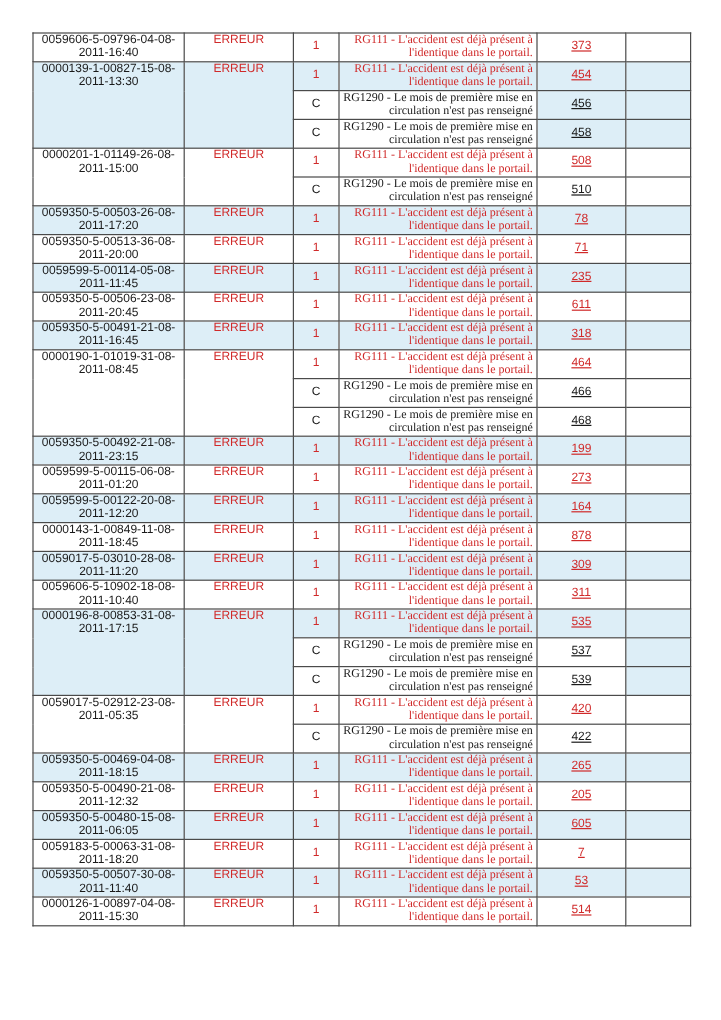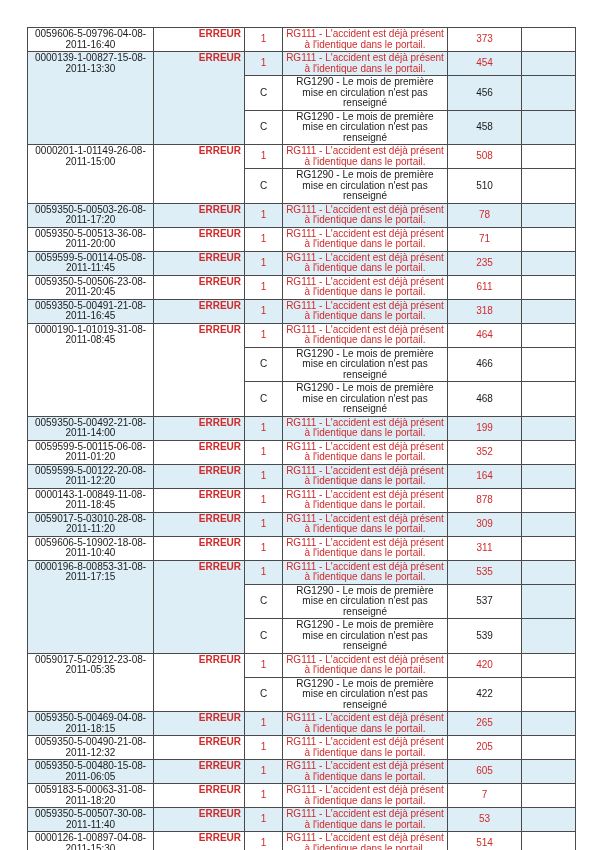--- a/index.html
+++ b/index.html
@@ -32,35 +32,37 @@
     padding: 1px 3px;
     overflow: hidden;
     background: #ffffff;
   }
   td.id-cell {
     text-align: center;
     vertical-align: top;
     word-wrap: break-word;
   }
   td.status-cell {
-    text-align: right;
+    text-align: center;
     vertical-align: top;
-    font-weight: bold;
+    font-weight: normal;
   }
   td.code-cell {
     text-align: center;
     vertical-align: middle;
   }
   td.msg-cell {
-    text-align: center;
+    text-align: right;
     vertical-align: middle;
+    font-family: Liberation Serif, serif;
   }
   td.val-cell {
     text-align: center;
     vertical-align: middle;
+    text-decoration: underline;
   }
   td.empty-cell { }
   .shaded { background: #ddeef7 !important; }
   .err-text { color: #d02a2a; }
 </style>
 </head>
 <body>
 
 <div class="page">
   <table class="report">
@@ -198,37 +200,37 @@
         </tr>
         <tr>
           <td class="code-cell">C</td>
           <td class="msg-cell">RG1290 - Le mois de première mise en circulation n'est pas renseigné</td>
           <td class="val-cell">468</td>
           <td class="empty-cell"></td>
         </tr>
         <tr>
           <td class="id-cell shaded" rowspan="1">
             <div>0059350-5-00492-21-08-</div>
-            <div>2011-14:00</div>
+            <div>2011-23:15</div>
           </td>
           <td class="status-cell err-text shaded" rowspan="1">ERREUR</td>
           <td class="code-cell err-text shaded">1</td>
           <td class="msg-cell err-text shaded">RG111 - L'accident est déjà présent à l'identique dans le portail.</td>
           <td class="val-cell err-text shaded">199</td>
           <td class="empty-cell shaded"></td>
         </tr>
         <tr>
           <td class="id-cell" rowspan="1">
             <div>0059599-5-00115-06-08-</div>
             <div>2011-01:20</div>
           </td>
           <td class="status-cell err-text" rowspan="1">ERREUR</td>
           <td class="code-cell err-text">1</td>
           <td class="msg-cell err-text">RG111 - L'accident est déjà présent à l'identique dans le portail.</td>
-          <td class="val-cell err-text">352</td>
+          <td class="val-cell err-text">273</td>
           <td class="empty-cell"></td>
         </tr>
         <tr>
           <td class="id-cell shaded" rowspan="1">
             <div>0059599-5-00122-20-08-</div>
             <div>2011-12:20</div>
           </td>
           <td class="status-cell err-text shaded" rowspan="1">ERREUR</td>
           <td class="code-cell err-text shaded">1</td>
           <td class="msg-cell err-text shaded">RG111 - L'accident est déjà présent à l'identique dans le portail.</td>

